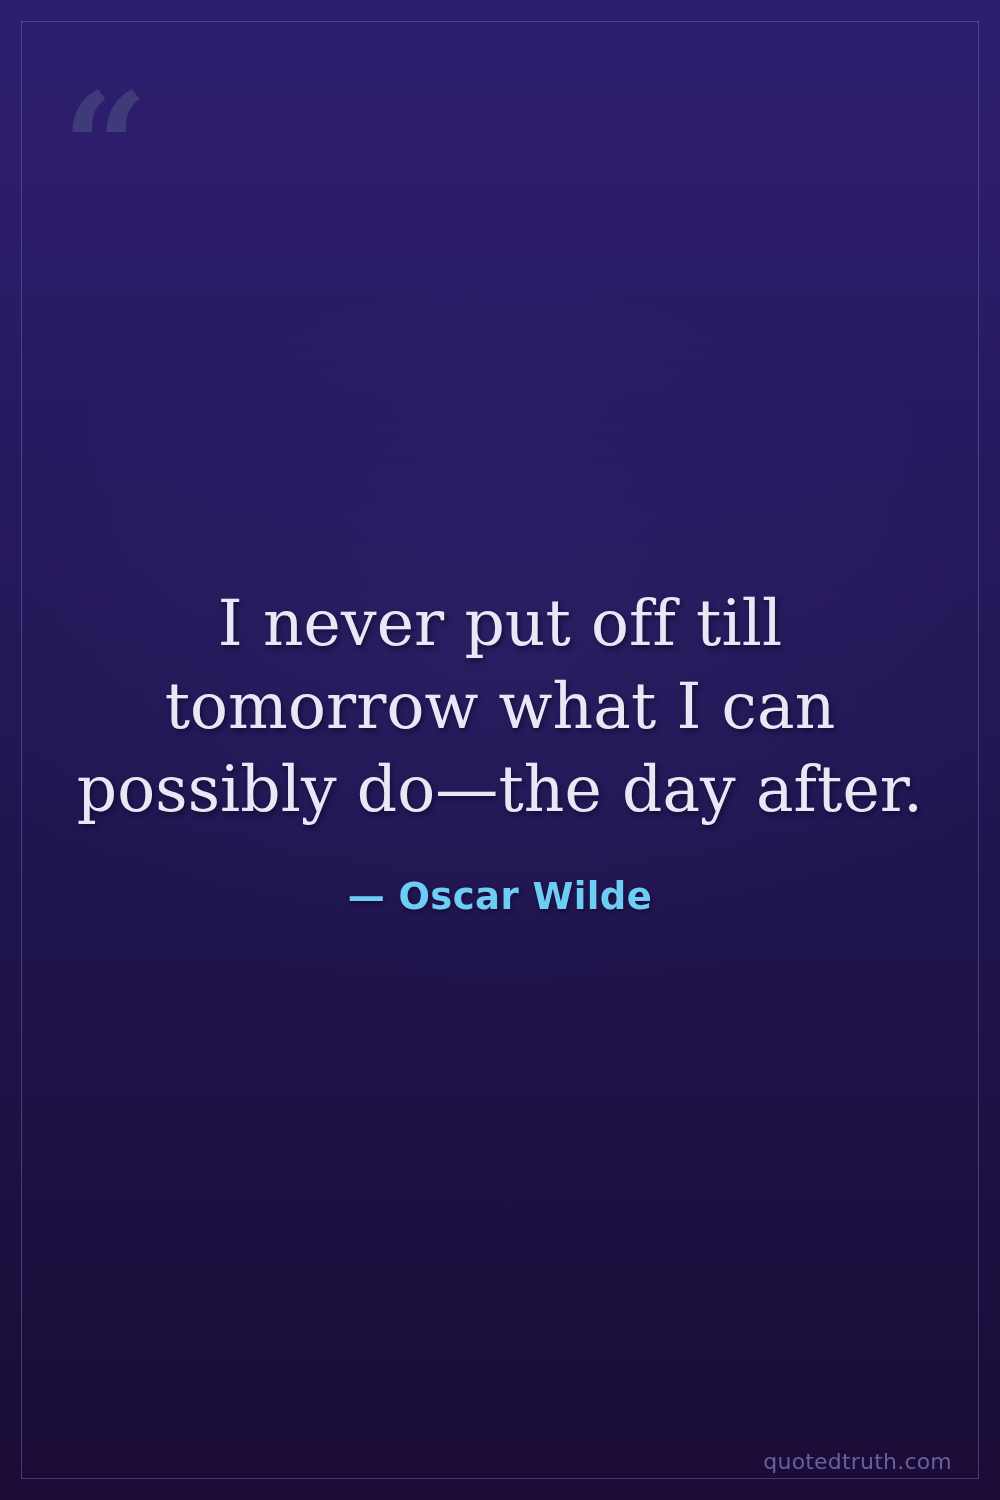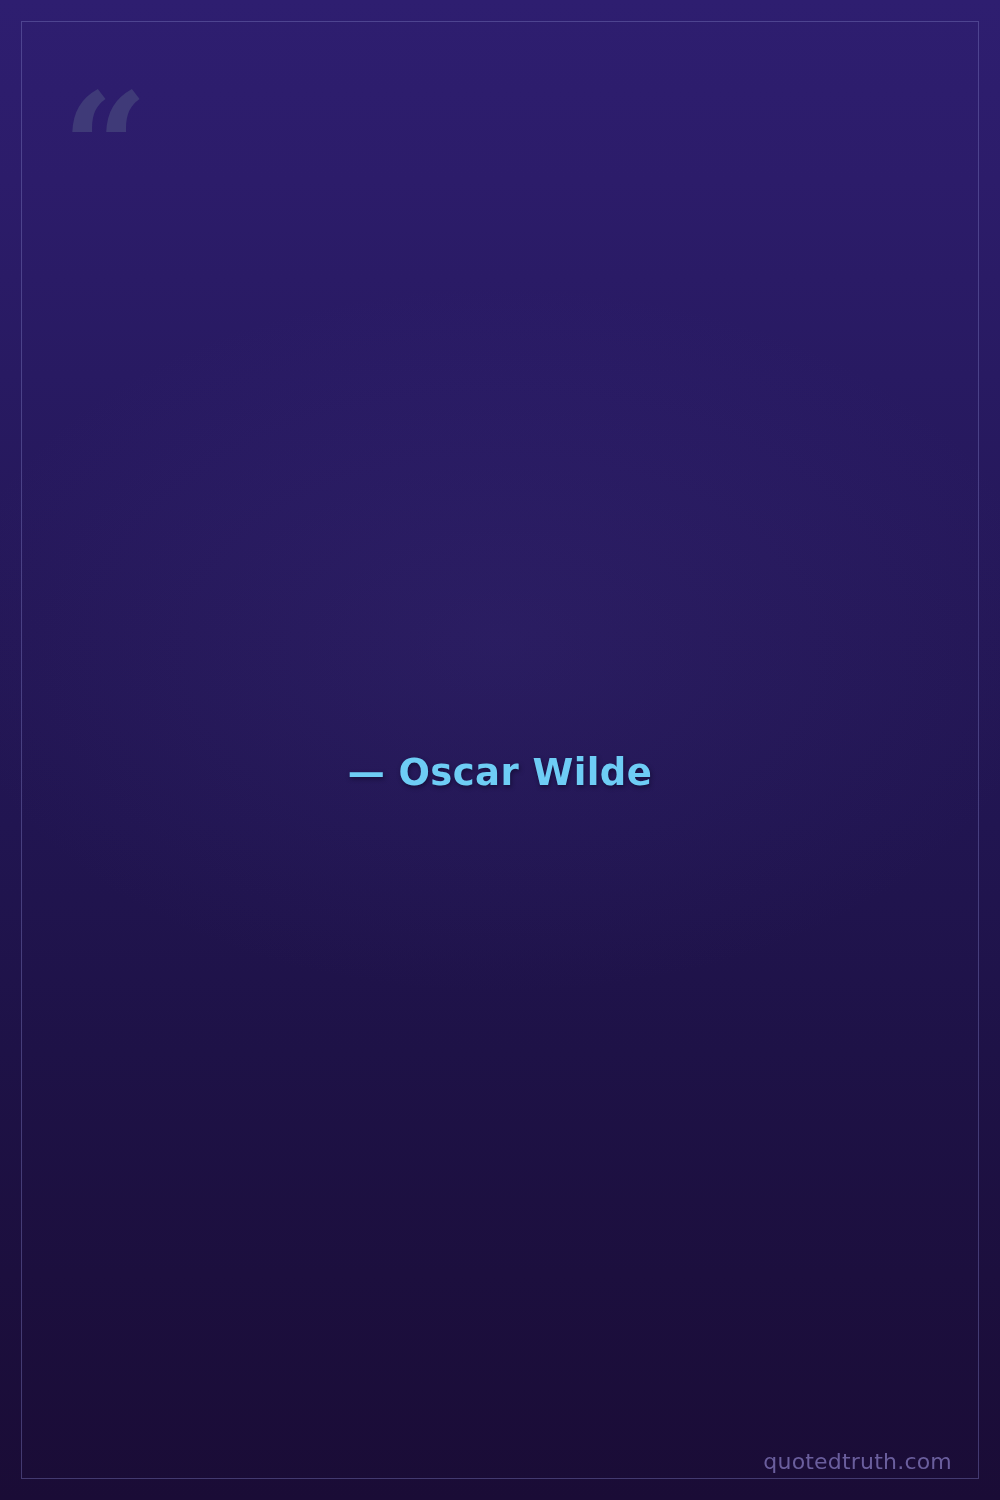--- a/index.html
+++ b/index.html
@@ -132,20 +132,21 @@
 <body>
 
 <div class="card">
 
   <div class="frame"></div>
 
   <div class="quote-mark">“</div>
 
   <div class="content">
 
+    <div class="quote-text">I never put off till tomorrow what I can possibly do—the day after.</div>
 
     <div class="attribution">— Oscar Wilde</div>
 
   </div>
 
   <div class="watermark">quotedtruth.com</div>
 
 </div>
 
 </body></html>

